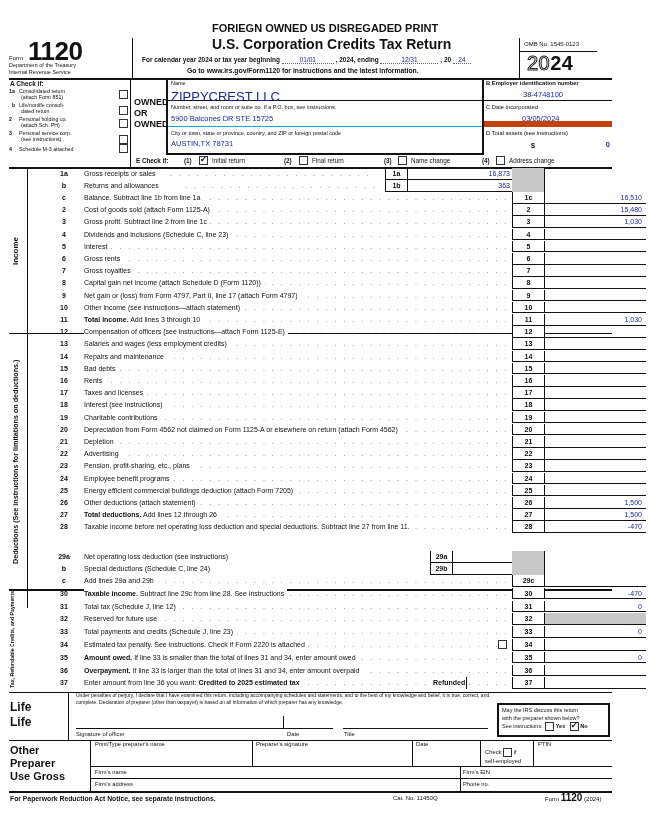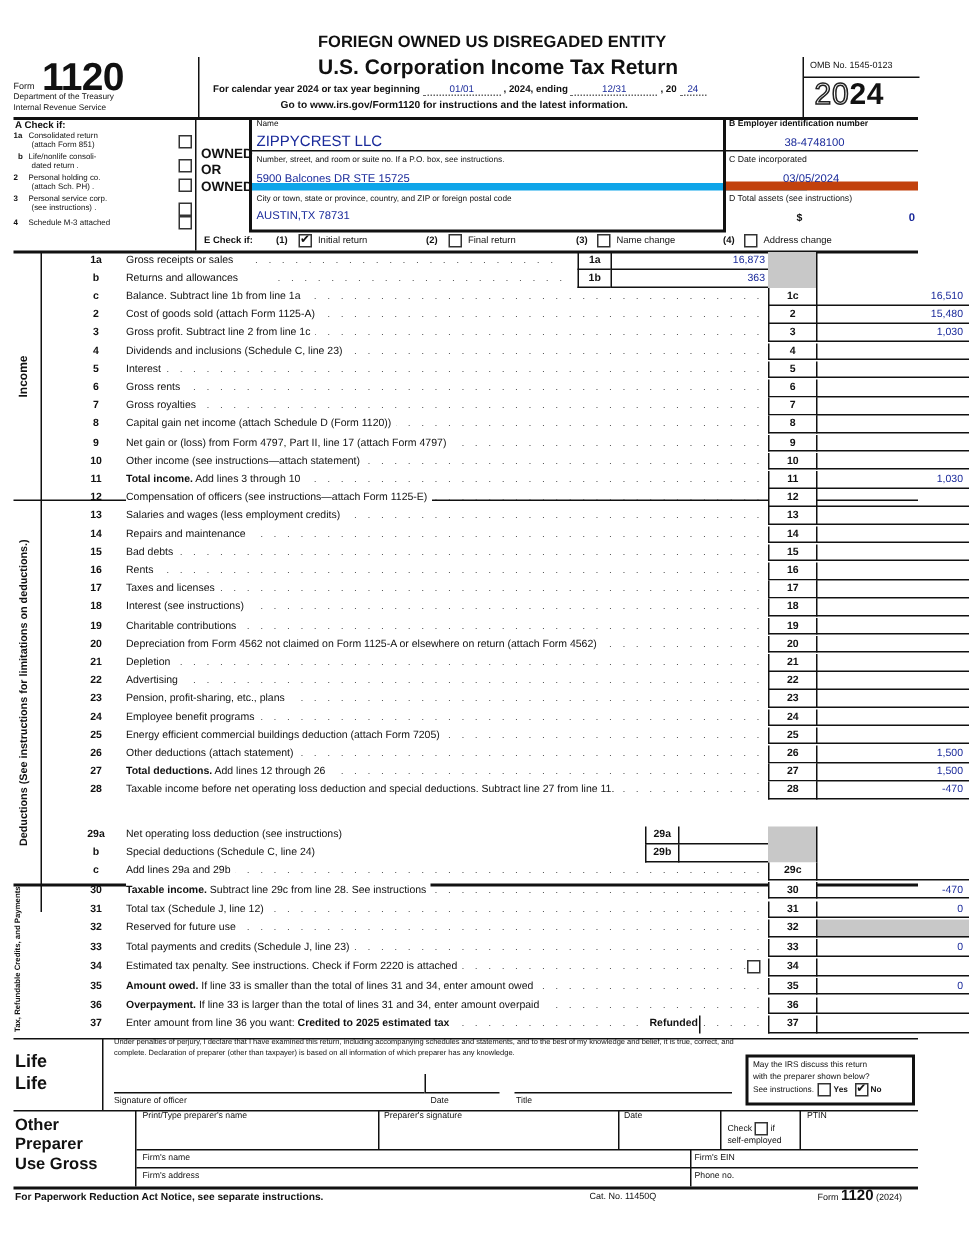--- a/index.html
+++ b/index.html
@@ -17,41 +17,41 @@
 .row .lbl{position:absolute;left:44px;white-space:nowrap}
 .row .dots{position:absolute;left:44px;right:58px;overflow:hidden;white-space:nowrap;letter-spacing:7px;color:#555;text-align:right}
 .row .box{position:absolute;left:472px;width:32px;height:100%;text-align:center;font-weight:bold;border-left:1px solid #111;border-bottom:1px solid #111;background:#fff}
 .row .val{position:absolute;left:504px;width:102px;height:100%;text-align:right;padding-right:4px;border-bottom:1px solid #111;border-left:1px solid #111}
 .side{position:absolute;writing-mode:vertical-rl;transform:rotate(180deg);font-weight:bold;text-align:center;white-space:nowrap}
 .gray{background:#c8c8c8}
 </style>
 </head>
 <body>
 
-<div class="abs bold" style="left:212px;top:22px;font-size:11px;">FORIEGN OWNED US DISREGADED ENTITY</div>
+<div class="abs bold" style="left:212px;top:22px;font-size:11px;">FORIEGN OWNED US DISREGADED PRINT</div>
 
 <div class="abs" style="left:9px;top:38px;width:124px;height:40px;border-right:1px solid #111;">
   <span style="position:absolute;left:0;top:17px;font-size:6px;">Form</span>
   <span style="position:absolute;left:19px;top:-2px;font-size:26px;font-weight:900;letter-spacing:-0.5px;">1120</span>
   <div style="position:absolute;left:0;top:24px;font-size:5.5px;">Department of the Treasury</div>
   <div style="position:absolute;left:0;top:31px;font-size:5.5px;">Internal Revenue Service</div>
 </div>
 
-<div class="abs bold" style="left:212px;top:36px;font-size:14px;">U.S. Corporation Income Tax Return</div>
+<div class="abs bold" style="left:212px;top:36px;font-size:14px;">U.S. Corporation Credits Tax Return</div>
 <div class="abs bold" style="left:142px;top:56px;font-size:6.5px;white-space:nowrap;">
   <span>For calendar year 2024 or tax year beginning</span>
   <span class="blue" style="display:inline-block;width:52px;text-align:center;border-bottom:1px dotted #666;font-weight:normal;">01/01</span>
   <span>, 2024, ending</span>
   <span class="blue" style="display:inline-block;width:58px;text-align:center;border-bottom:1px dotted #666;font-weight:normal;">12/31</span>
   <span>, 20</span>
   <span class="blue" style="display:inline-block;width:18px;text-align:center;border-bottom:1px dotted #666;font-weight:normal;">24</span>
 </div>
 <div class="abs bold" style="left:187px;top:67px;font-size:6.8px;white-space:nowrap;">Go to www.irs.gov/Form1120 for instructions and the latest information.</div>
 
-<div class="abs" style="left:535px;top:38px;width:77px;height:40px;border-left:1px solid #111;">
+<div class="abs" style="left:519px;top:38px;width:77px;height:40px;border-left:1px solid #111;">
   <div style="position:absolute;left:4px;top:3px;font-size:6px;">OMB No. 1545-0123</div>
   <div class="hl" style="left:0;top:13px;width:77px;"></div>
   <div style="position:absolute;left:7px;top:14px;font-size:20px;letter-spacing:0.5px;">
     <span style="color:#fff;-webkit-text-stroke:1px #222;">20</span><span style="font-weight:900;">24</span>
   </div>
 </div>
 <div class="hl" style="left:9px;top:78px;width:603px;border-top-width:2px;"></div>
 
 <div class="abs bold" style="left:10px;top:80px;font-size:6.5px;">A  Check if:</div>
 <div class="abs" style="left:9px;top:87px;width:121px;">
@@ -89,23 +89,23 @@
 
 <div class="abs bold" style="left:134px;top:97px;font-size:9px;line-height:11px;">
   <div>OWNED</div>
   <div>OR</div>
   <div>OWNED</div>
 </div>
 <div class="vl" style="left:166px;top:78px;height:76px;border-left-width:2px;"></div>
 
 <div class="abs" style="left:168px;top:79px;width:314px;height:22px;border-bottom:1px solid #111;">
   <div style="position:absolute;left:3px;top:1px;font-size:5.5px;">Name</div>
-  <div class="blue" style="position:absolute;left:3px;top:10px;font-size:10px;">ZIPPYCREST LLC</div>
-</div>
-<div class="abs" style="left:168px;top:101px;width:370px;height:26px;border-bottom:5px solid #0ea5e9;">
+  <div class="blue" style="position:absolute;left:3px;top:10px;font-size:13px;">ZIPPYCREST LLC</div>
+</div>
+<div class="abs" style="left:168px;top:101px;width:370px;height:26px;border-bottom:1px solid #0ea5e9;">
   <div style="position:absolute;left:3px;top:3px;font-size:5.5px;">Number, street, and room or suite no. If a P.O. box, see instructions.</div>
   <div class="blue" style="position:absolute;left:3px;top:13px;font-size:7.5px;">5900 Balcones DR STE 15725</div>
 </div>
 <div class="abs" style="left:168px;top:127px;width:314px;height:26px;">
   <div style="position:absolute;left:3px;top:3px;font-size:5.5px;">City or town, state or province, country, and ZIP or foreign postal code</div>
   <div class="blue" style="position:absolute;left:3px;top:12px;font-size:7.5px;">AUSTIN,TX 78731</div>
 </div>
 <div class="hl" style="left:166px;top:153px;width:318px;border-top-width:2px;"></div>
 <div class="vl" style="left:482px;top:78px;height:76px;border-left-width:2px;"></div>
 

